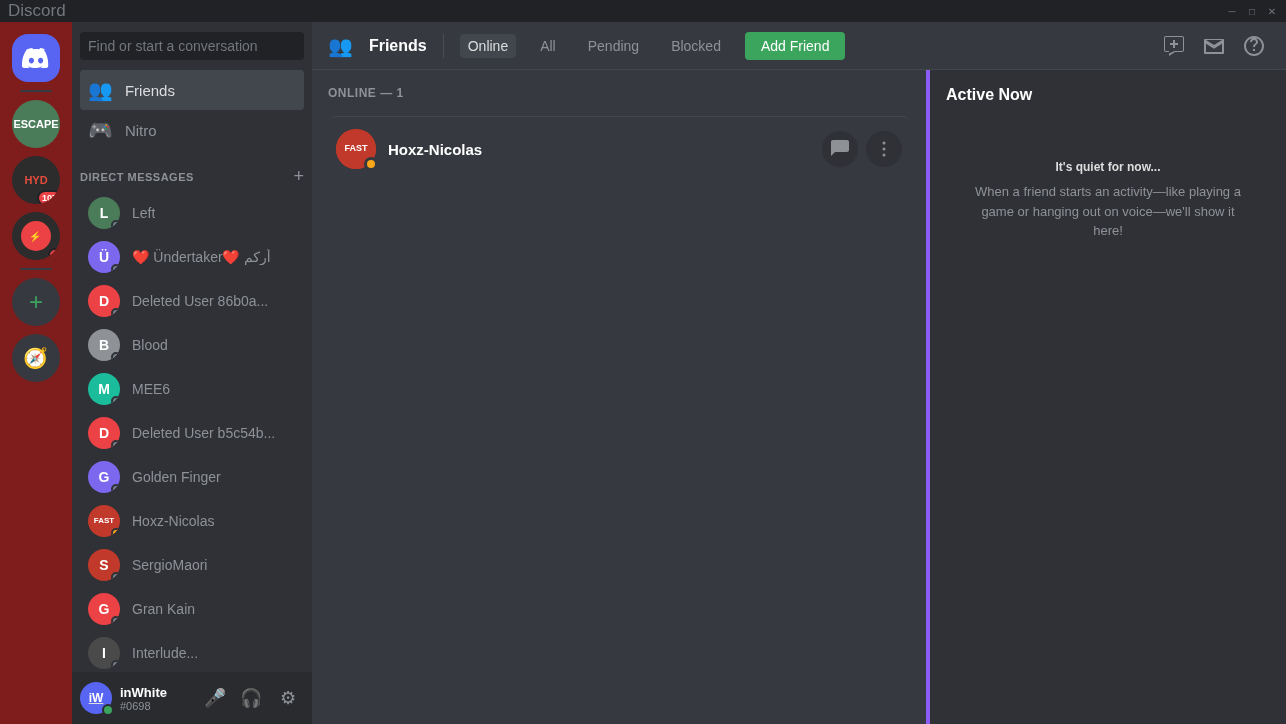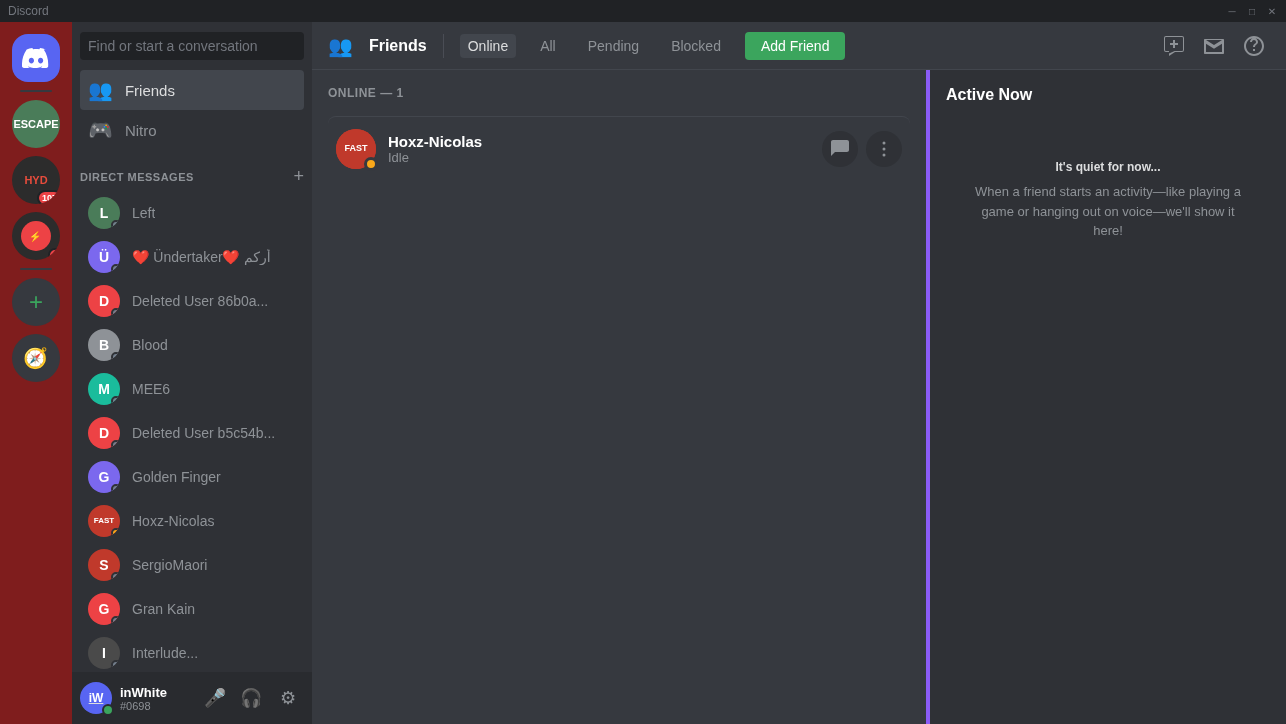--- a/index.html
+++ b/index.html
@@ -19,21 +19,21 @@
       height: 22px;
       background: #202225;
       display: flex;
       align-items: center;
       justify-content: space-between;
       padding: 0 8px;
       -webkit-app-region: drag;
       flex-shrink: 0;
     }
     .titlebar-title {
-      font-size: 12px;
+      font-size: 17px;
       color: #72767d;
     }
     .titlebar-controls {
       display: flex;
       gap: 8px;
     }
     .titlebar-btn {
       width: 12px;
       height: 12px;
       display: flex;
@@ -701,21 +701,20 @@
 
         <div class="friend-item">
           <div class="friend-avatar" style="background:#c0392b; overflow:visible;">
             <div style="width:100%;height:100%;border-radius:50%;background:#c0392b;display:flex;align-items:center;justify-content:center;overflow:hidden;">
               <span style="font-size:9px;font-weight:800;color:white;text-align:center;line-height:1.1;">FAST</span>
             </div>
             <div class="friend-status-dot idle-dot"></div>
           </div>
           <div class="friend-info">
             <div class="friend-name">Hoxz-Nicolas</div>
-            <div class="friend-status-text">Idle</div>
           </div>
           <div class="friend-actions">
             <button class="friend-action-btn" title="Message">
               <svg width="18" height="18" viewBox="0 0 18 18" fill="currentColor">
                 <path d="M16 0H2C.9 0 0 .9 0 2v14l4-4h12c1.1 0 2-.9 2-2V2c0-1.1-.9-2-2-2z"></path>
               </svg>
             </button>
             <button class="friend-action-btn" title="More">
               <svg width="16" height="16" viewBox="0 0 16 16" fill="currentColor">
                 <circle cx="8" cy="2" r="1.5"></circle>

